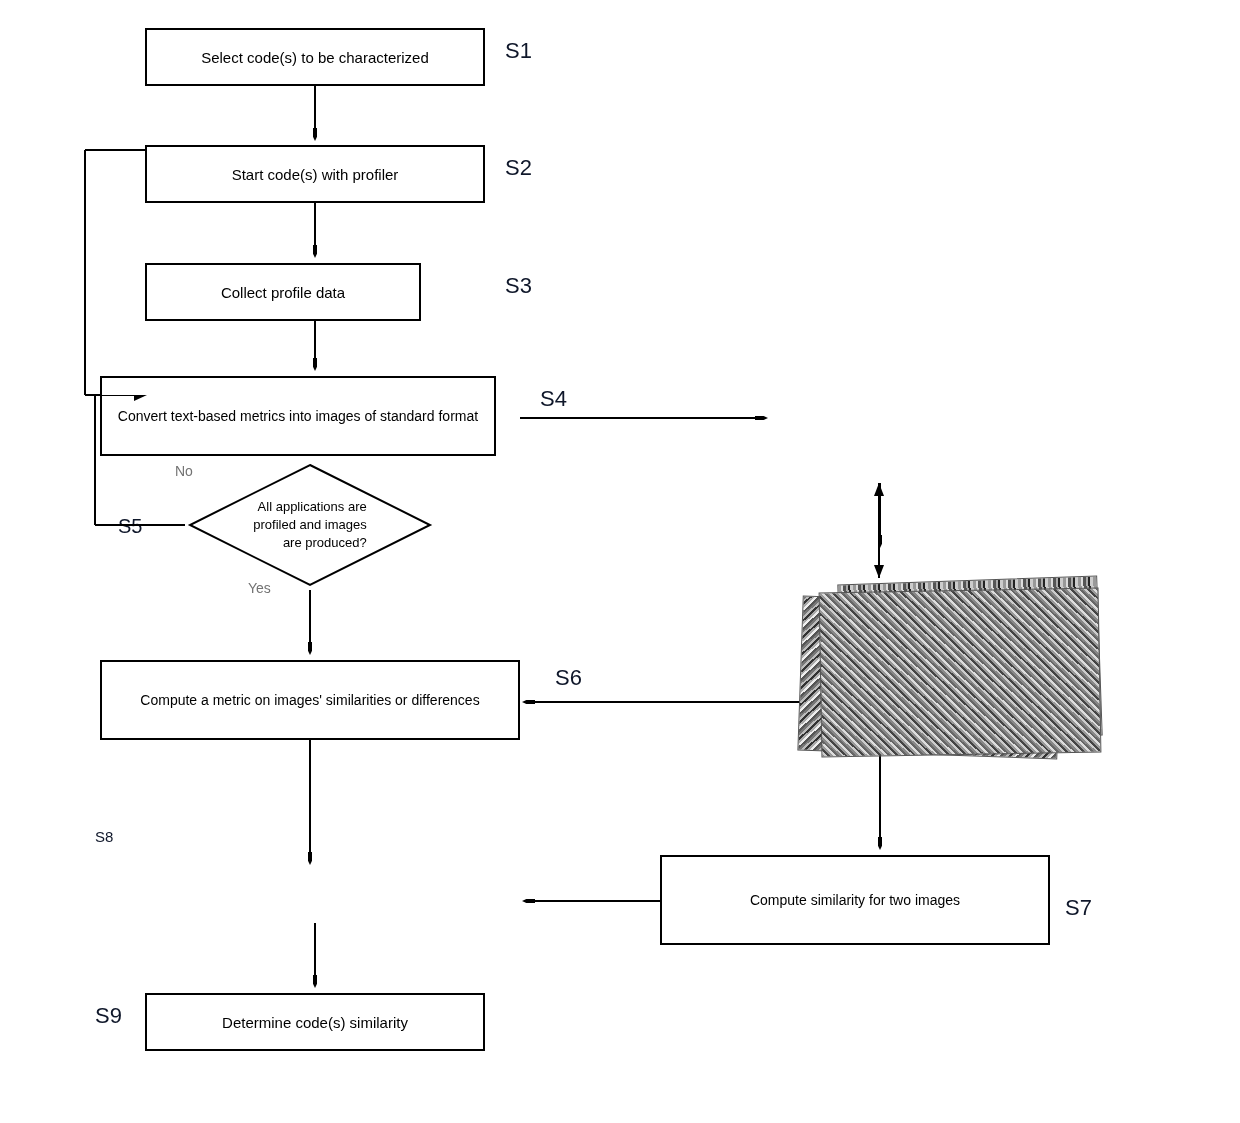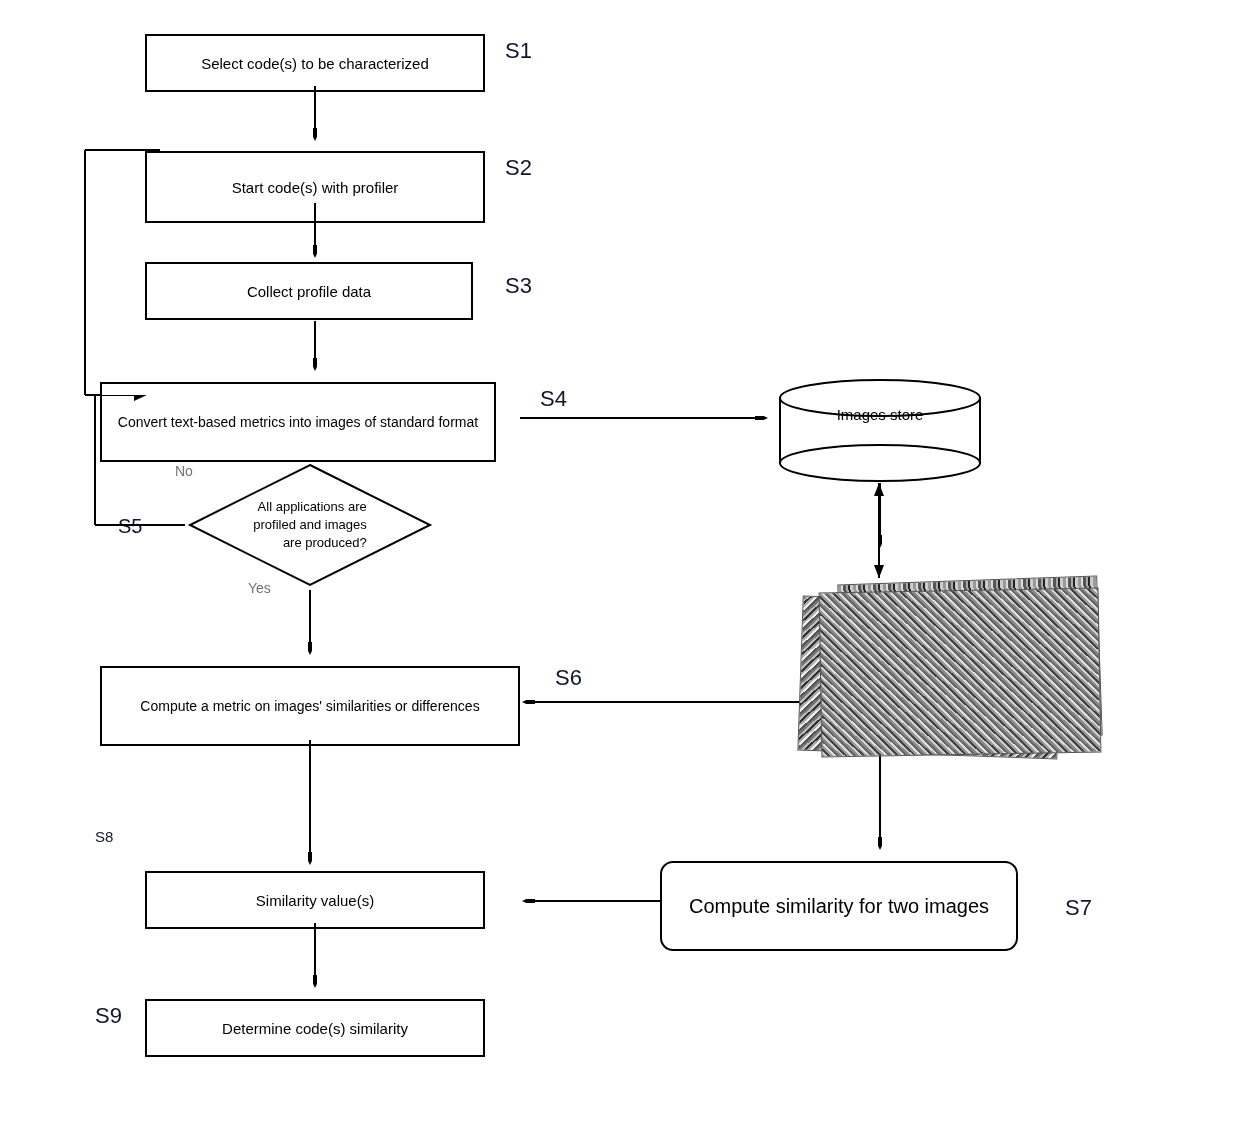--- a/index.html
+++ b/index.html
@@ -24,21 +24,20 @@
       border: 2px solid #000;
       background: #fff;
       display: flex;
       align-items: center;
       justify-content: center;
       text-align: center;
       font-size: 15px;
       font-weight: normal;
       color: #000;
       padding: 8px 12px;
-      margin-top: 6px;
     }
 
     
     .step-label {
       position: absolute;
       font-size: 22px;
       font-weight: normal;
       color: #0f172a;
     }
 
@@ -130,56 +129,45 @@
     <polygon points="2,55 -4,42 8,42" fill="#000"></polygon>
   </svg>
 
   <svg style="position:absolute;left:65px;top:145px;" width="100" height="300">
     <line x1="95" y1="5" x2="20" y2="5" stroke="#000" stroke-width="2"></line>
     <line x1="20" y1="5" x2="20" y2="250" stroke="#000" stroke-width="2"></line>
     <line x1="20" y1="250" x2="95" y2="250" stroke="#000" stroke-width="2"></line>
     <polygon points="95,250 82,244 82,256" fill="#000"></polygon>
   </svg>
 
-  <div class="flow-box" style="left:145px; top:145px; width:340px; height:72px;">Start code(s) with profiler</div>
+  <div class="flow-box" style="left:145px; top:145px; width:340px; height:58px;">Start code(s) with profiler</div>
   <span class="step-label" style="left:505px; top:155px;">S2</span>
 
   <svg style="position:absolute;left:313px;top:203px;" width="4" height="60">
     <line x1="2" y1="0" x2="2" y2="50" stroke="#000" stroke-width="2"></line>
     <polygon points="2,55 -4,42 8,42" fill="#000"></polygon>
   </svg>
 
-  <div class="flow-box" style="left:145px; top:256px; width:328px; height:58px;">Collect profile data</div>
+  <div class="flow-box" style="left:145px; top:263px; width:276px; height:58px;">Collect profile data</div>
   <span class="step-label" style="left:505px; top:273px;">S3</span>
 
   <svg style="position:absolute;left:313px;top:321px;" width="4" height="55">
     <line x1="2" y1="0" x2="2" y2="45" stroke="#000" stroke-width="2"></line>
     <polygon points="2,50 -4,37 8,37" fill="#000"></polygon>
   </svg>
 
   <div class="flow-box" style="left:100px; top:376px; width:396px; height:80px; font-size:14px;">Convert text-based metrics into
 images of standard format</div>
   <span class="step-label" style="left:540px; top:386px;">S4</span>
 
   <svg style="position:absolute;left:520px;top:416px;" width="260" height="4">
     <line x1="0" y1="2" x2="245" y2="2" stroke="#000" stroke-width="2"></line>
     <polygon points="248,2 235,-4 235,8" fill="#000"></polygon>
   </svg>
 
-  <div class="cylinder" style="left:775px; top:378px; width:210px; height:105px;">
-    <svg width="210" height="105">
-
-      <rect x="5" y="20" width="200" height="65" fill="white" stroke="#000" stroke-width="2"></rect>
-
-      <ellipse cx="105" cy="20" rx="100" ry="18" fill="white" stroke="#000" stroke-width="2"></ellipse>
-
-      <ellipse cx="105" cy="85" rx="100" ry="18" fill="white" stroke="#000" stroke-width="2"></ellipse>
-    </svg>
-    <div style="position:absolute;top:28px;left:0;width:210px;text-align:center;font-size:15px;color:#000;">Images store</div>
-  </div>
 
   <svg style="position:absolute;left:878px;top:483px;" width="4" height="120">
     <line x1="2" y1="0" x2="2" y2="60" stroke="#000" stroke-width="2"></line>
     <polygon points="2,65 -4,52 8,52" fill="#000"></polygon>
 
     <line x1="2" y1="10" x2="2" y2="5" stroke="#000" stroke-width="2"></line>
   </svg>
 
   <svg style="position:absolute;left:874px;top:483px;" width="10" height="100">
     <line x1="5" y1="0" x2="5" y2="95" stroke="#000" stroke-width="2"></line>
@@ -221,35 +209,34 @@
   <svg style="position:absolute;left:520px;top:700px;" width="285" height="4">
     <line x1="280" y1="2" x2="5" y2="2" stroke="#000" stroke-width="2"></line>
     <polygon points="2,2 15,-4 15,8" fill="#000"></polygon>
   </svg>
 
   <svg style="position:absolute;left:308px;top:740px;" width="4" height="130">
     <line x1="2" y1="0" x2="2" y2="120" stroke="#000" stroke-width="2"></line>
     <polygon points="2,125 -4,112 8,112" fill="#000"></polygon>
   </svg>
 
-  <div class="flow-box" style="left:660px; top:855px; width:358px; height:90px; font-size:20px;border-radius:13px;">Compute similarity for two
+  <div class="flow-box" style="left:660px; top:855px; width:390px; height:90px; font-size:14px;">Compute similarity for two
 images</div>
   <span class="step-label" style="left:1065px; top:895px; font-size:22px;">S7</span>
 
   <svg style="position:absolute;left:878px;top:755px;" width="4" height="100">
     <line x1="2" y1="0" x2="2" y2="90" stroke="#000" stroke-width="2"></line>
     <polygon points="2,95 -4,82 8,82" fill="#000"></polygon>
   </svg>
 
   <svg style="position:absolute;left:520px;top:899px;" width="145" height="4">
     <line x1="140" y1="2" x2="5" y2="2" stroke="#000" stroke-width="2"></line>
     <polygon points="2,2 15,-4 15,8" fill="#000"></polygon>
   </svg>
 
-  <div class="flow-box" style="left:145px; top:865px; width:340px; height:58px;">Similarity value(s)</div>
   <span class="step-label" style="left:95px; top:828px; font-size:15px;">S8</span>
 
   <svg style="position:absolute;left:313px;top:923px;" width="4" height="70">
     <line x1="2" y1="0" x2="2" y2="60" stroke="#000" stroke-width="2"></line>
     <polygon points="2,65 -4,52 8,52" fill="#000"></polygon>
   </svg>
 
   <div class="flow-box" style="left:145px; top:993px; width:340px; height:58px;">Determine code(s) similarity</div>
   <span class="step-label" style="left:95px; top:1003px; font-size:22px;">S9</span>
 

